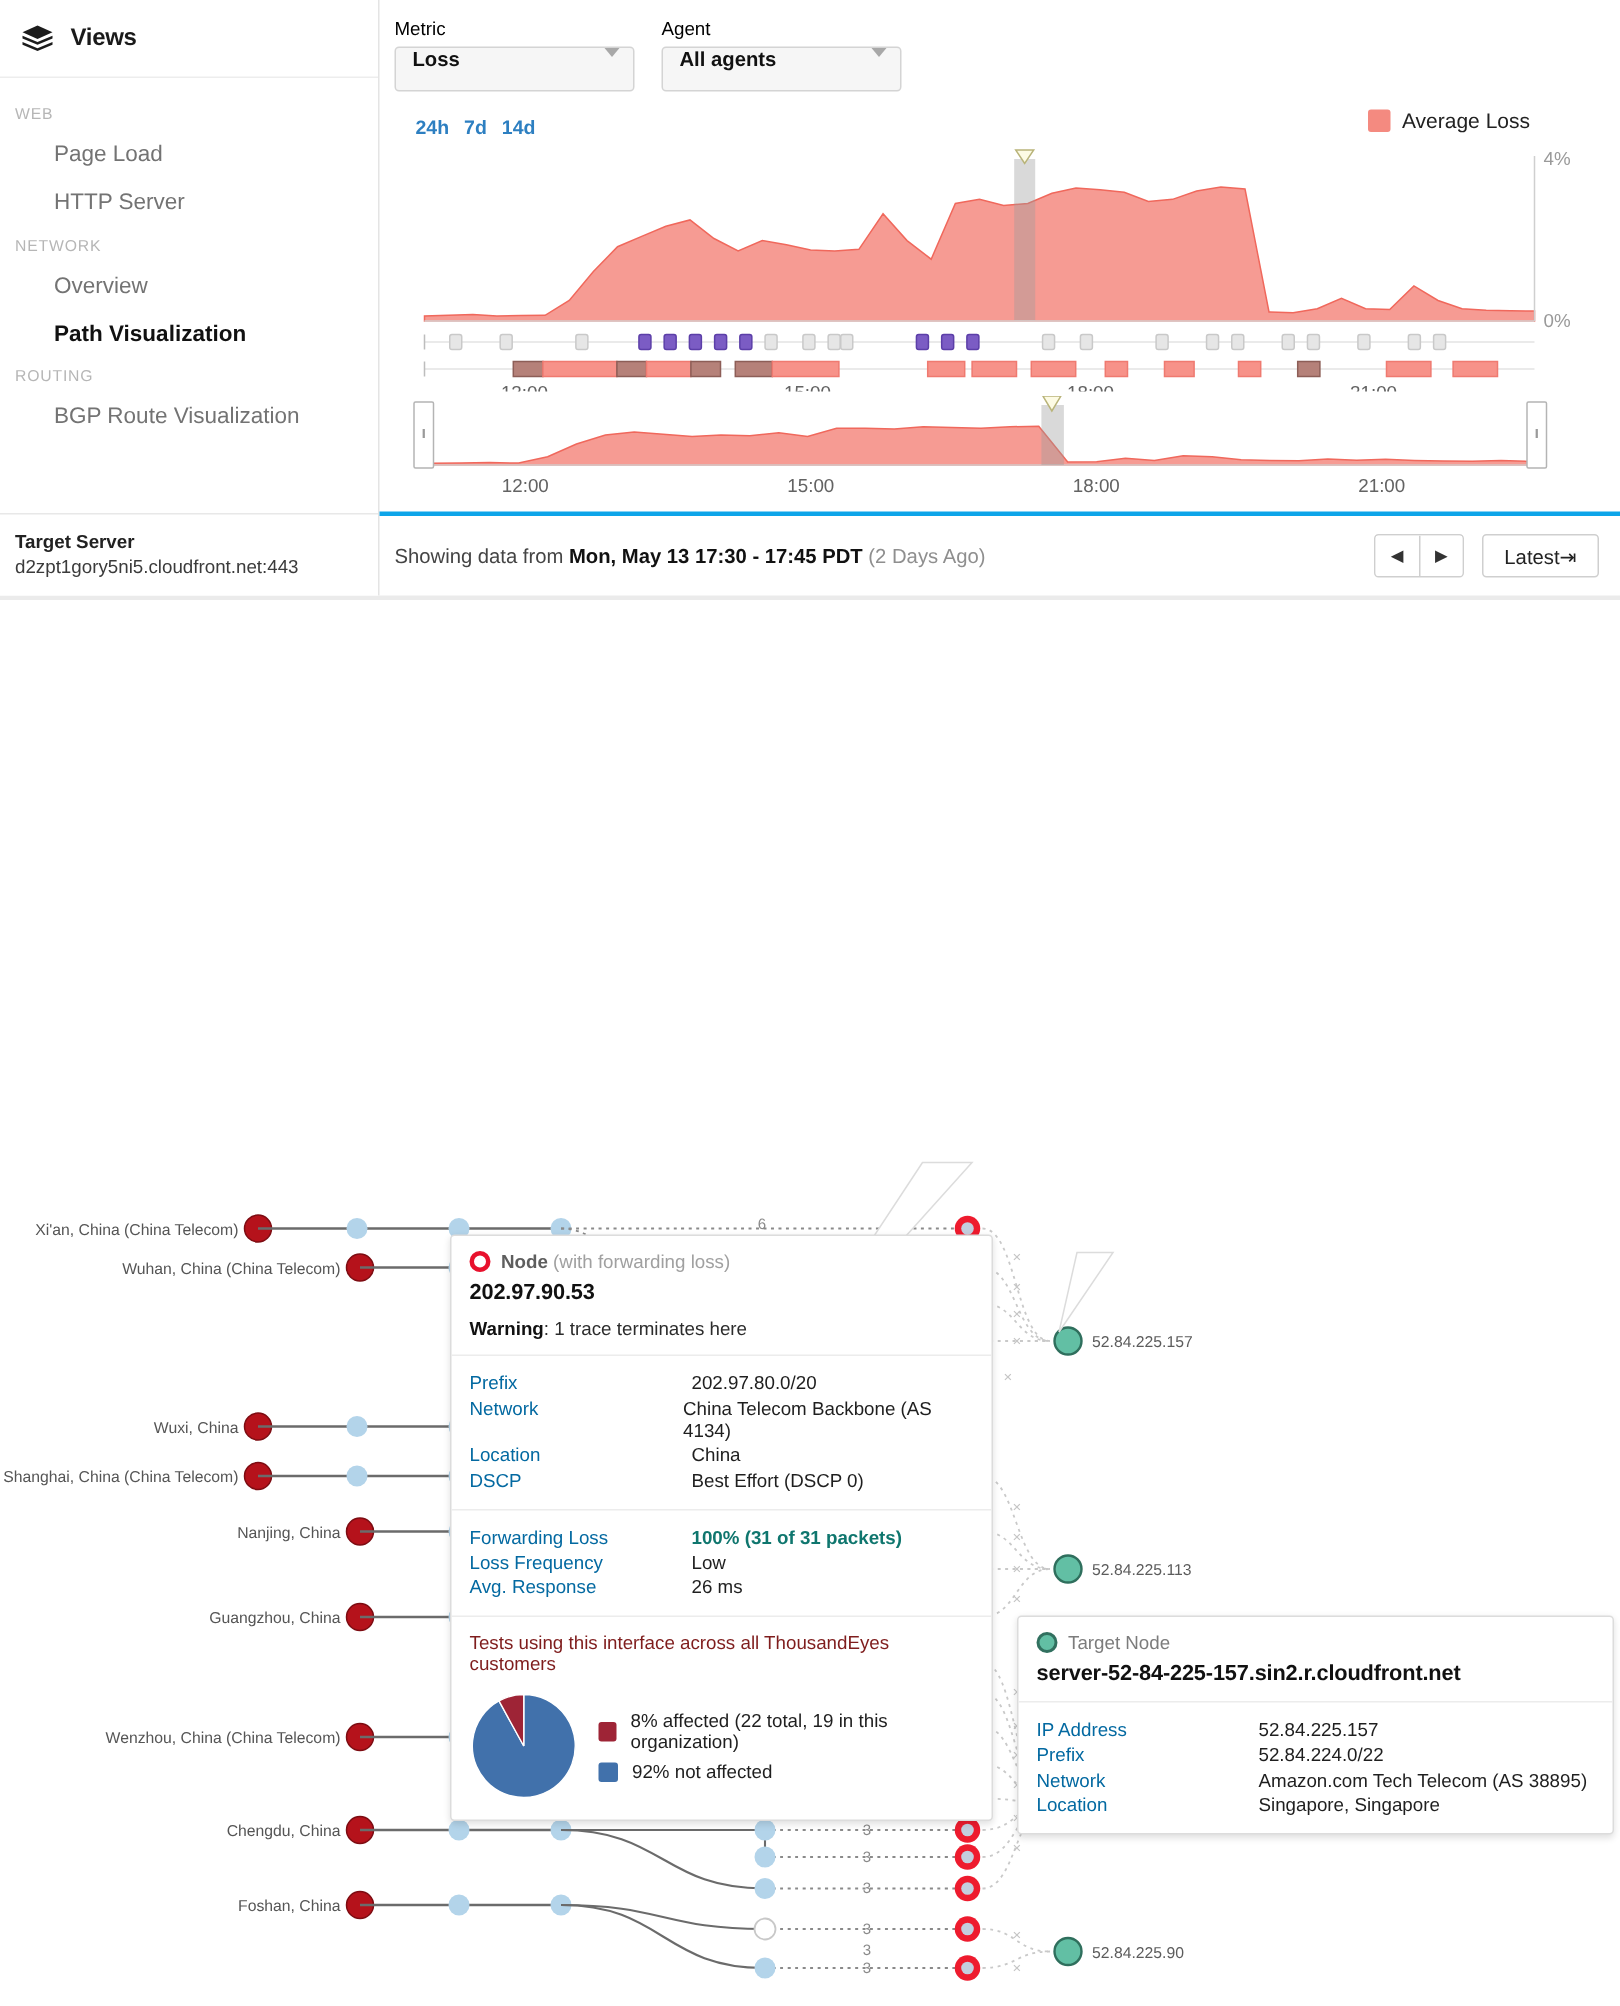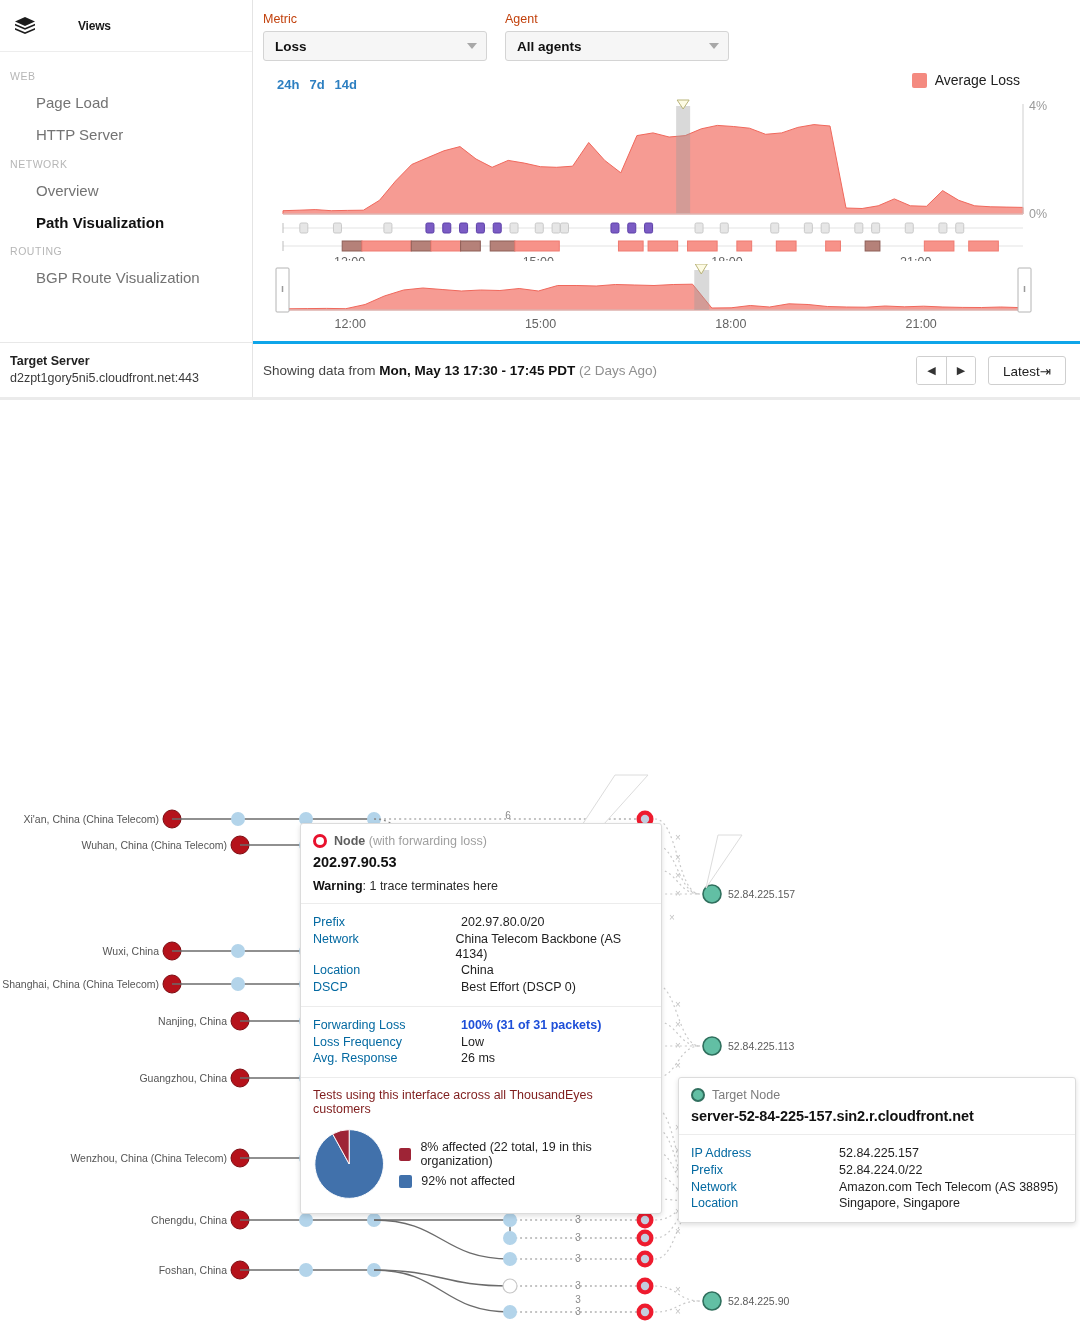--- a/index.html
+++ b/index.html
@@ -15,21 +15,21 @@
   #top-region { display:flex; height:400px; border-bottom:3px solid #ebebeb; }
 
   
   #sidebar { width:253px; border-right:1px solid #e4e4e4; display:flex; flex-direction:column; background:#fff; }
   .views-header {
     display:flex; align-items:center; gap:11px;
     padding:14px 0 14px 14px; height:52px;
     border-bottom:1px solid #ededed;
   }
   .views-header .stack-icon { width:22px; height:20px; display:block; }
-  .views-title { font-size:12px; font-weight:bold; color:#1a1a1a; letter-spacing:-.2px;margin-left:31px; }
+  .views-title { font-size:16px; font-weight:bold; color:#1a1a1a; letter-spacing:-.2px; }
 
   .nav-body { flex:1; padding-top:12px; }
   .nav-group-label {
     font-size:10.5px; color:#b6b6b6; letter-spacing:.55px;
     padding:6px 0 5px 10px; font-weight:normal;
   }
   .nav-item {
     padding:3px 0 3px 36px; font-size:15px; color:#737373;
     line-height:1.75; cursor:pointer;
   }
@@ -37,25 +37,25 @@
 
   .target-server-box { border-top:1px solid #e8e8e8; padding:11px 12px 12px 10px; }
   .target-server-label { font-size:12.5px; font-weight:bold; color:#222; margin-bottom:3px; }
   .target-server-value { font-size:12.5px; color:#3b3b3b; }
 
   
   #top-main { flex:1; display:flex; flex-direction:column; position:relative; }
 
   .controls-row { display:flex; gap:18px; padding:12px 0 14px 10px; }
   .control-field { display:flex; flex-direction:column; }
-  .control-label { font-size:12.5px; color:#c2410c; margin-bottom:5px; }
+  .control-label { font-size:12.5px; color:#000000; margin-bottom:5px; }
   .select-box {
-    width:224px; height:30px; background:#f6f6f6;
+    width:160px; height:30px; background:#f6f6f6;
     border:1px solid #d4d4d4; border-radius:3px;
-    display:flex; align-items:center; justify-content:space-between;
+    display:flex; align-items:flex-start; justify-content:space-between;
     padding:0 9px 0 11px; cursor:pointer;
   }
   .select-value { font-size:13.5px; font-weight:bold; color:#111; }
   .caret { width:0;height:0; border-left:5px solid transparent; border-right:5px solid transparent;
            border-top:6px solid #a8a8a8; }
 
   .chart-block { position:relative; padding:0 0 0 10px; }
   .range-tabs { display:flex; gap:10px; padding:2px 0 4px 14px; }
   .range-tab { font-size:13px; font-weight:bold; color:#2d7fc1; cursor:pointer; }
   .legend-wrap { position:absolute; right:60px; top:-3px; display:flex; align-items:center; gap:8px; }
@@ -100,21 +100,21 @@
   .pop-head-label { font-size:12.5px; color:#7c7c7c; }
   .pop-head-label b { color:#5e5e5e; font-weight:bold; }
   .pop-head-note { color:#a0a0a0; }
   .pop-title { font-size:14.5px; font-weight:bold; color:#111; letter-spacing:-.1px; }
   .pop-warn { font-size:12.5px; color:#2c2c2c; margin-top:9px; }
   .pop-warn b { color:#111; }
 
   .kv { display:flex; font-size:12.5px; line-height:1.18; padding:1px 0; }
   .kv .k { width:148px; color:#0369a1; }
   .kv .v { color:#1f1f1f; }
-  .kv .v.danger { color:#1d4ed8; font-weight:bold; }
+  .kv .v.danger { color:#0f766e; font-weight:bold; }
 
   .pie-title { font-size:12.5px; color:#7f1d1d; margin-bottom:9px; }
   .pie-row { display:flex; align-items:center; gap:14px; }
   .pie-legend { display:flex; flex-direction:column; gap:6px; }
   .pie-legend-item { display:flex; align-items:center; gap:9px; font-size:12.5px; color:#1f1f1f; }
   .pie-dot { width:13px; height:13px; border-radius:2px; }
 
   .ring-icon { width:14px; height:14px; border-radius:50%; border:3px solid #e8112d; background:#fff; }
   .target-icon { width:14px; height:14px; border-radius:50%; border:2px solid #31705f; background:#62bfa4; }
 

